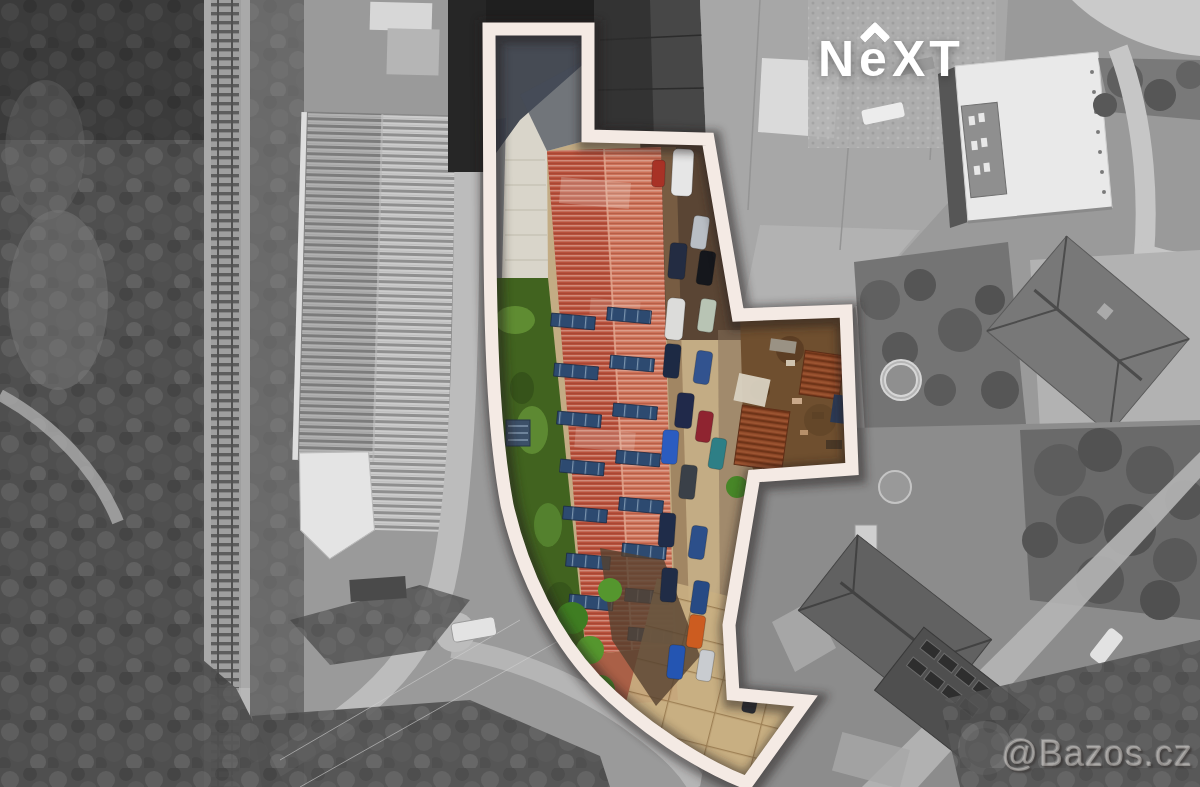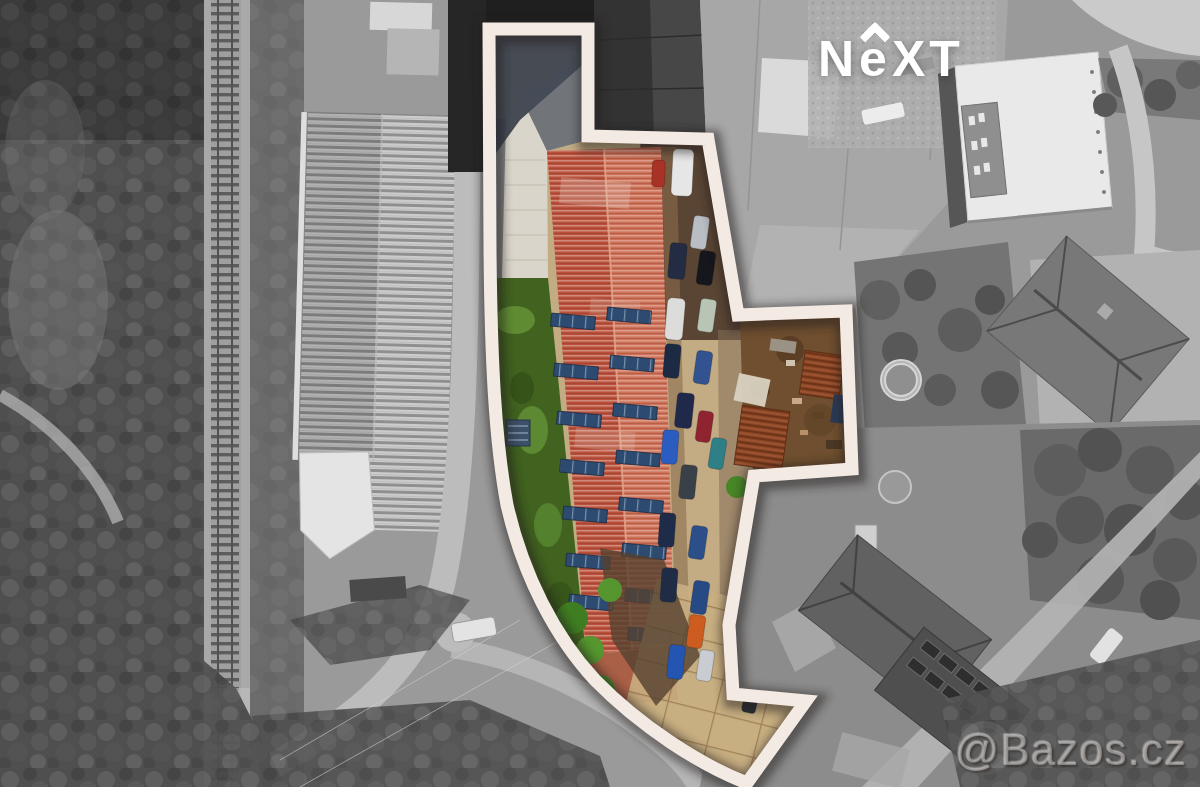--- a/index.html
+++ b/index.html
@@ -7,21 +7,21 @@
          background:#9a9a9a;font-family:"Liberation Sans",sans-serif;}
   .stage svg{position:absolute;left:0;top:0;}
   .logo{position:absolute;left:818px;top:34px;display:flex;align-items:flex-start;
         color:#fff;font-weight:800;font-size:50px;line-height:1;letter-spacing:4px;
         text-shadow:0 2px 8px rgba(0,0,0,.35);user-select:none;}
   .logo .lt{display:block;}
   .e-wrap{position:relative;display:block;margin:0 1px;}
   .caret{position:absolute;left:50%;top:-8px;width:14px;height:14px;
          border-top:8px solid #fff;border-right:8px solid #fff;border-radius:2px;
          transform:translateX(-50%) rotate(-45deg);}
-  .watermark{position:absolute;right:13px;bottom:12px;font-size:44px;letter-spacing:1px;
+  .watermark{position:absolute;right:7px;bottom:12px;font-size:36px;letter-spacing:1px;
         font-weight:500;color:rgba(228,224,220,.42);
         text-shadow:2px 2px 2px rgba(45,40,38,.55),-1px -1px 1px rgba(255,255,255,.28);
         user-select:none;white-space:nowrap;}
 </style>
 </head>
 <body>
 
 <div class="stage">
 <svg width="1200" height="787" viewBox="0 0 1200 787">
   <defs>

